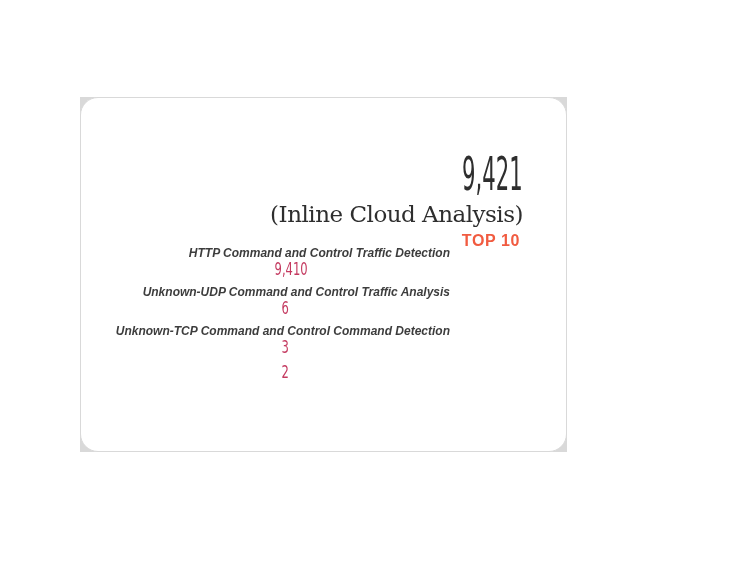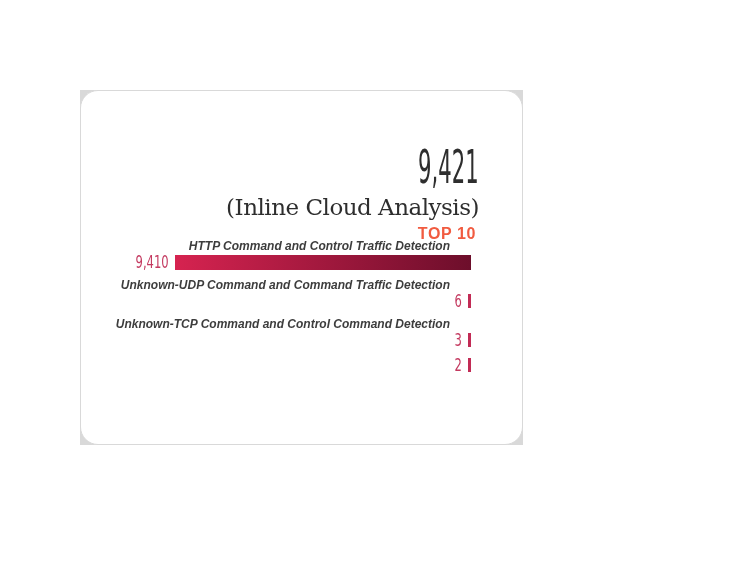--- a/index.html
+++ b/index.html
@@ -12,21 +12,21 @@
     --top-label:#f15b40;
     --card-border:#d9d9d9;
     --card-bg:#ffffff;
   }
   *{margin:0;padding:0;box-sizing:border-box;}
   html,body{width:746px;height:570px;background:#ffffff;overflow:hidden;
     font-family:"Liberation Sans",sans-serif;}
   .page{position:relative;width:746px;height:570px;background:#ffffff;}
 
   
-  .card-wrap{position:absolute;left:80px;top:90px;width:443px;height:355px;
+  .card-wrap{position:absolute;left:80px;top:97px;width:487px;height:355px;
     background:#d9d9d9;}
   .card{position:absolute;inset:0;background:var(--card-bg);
     border:1px solid var(--card-border);border-radius:18px;}
 
   .title-block{position:absolute;top:58px;right:43px;text-align:right;}
   .title-line1{display:flex;align-items:baseline;justify-content:flex-end;gap:7px;}
   .big-num{display:inline-block;font-family:"DejaVu Sans",sans-serif;
     font-size:46px;line-height:0.8;color:var(--title-text);
     transform:scaleX(0.46);transform-origin:100% 78%;white-space:nowrap;}
   .title-serif{font-family:"DejaVu Serif",serif;font-size:23px;line-height:1;
@@ -34,21 +34,21 @@
   .title-line2{font-family:"DejaVu Serif",serif;font-size:23px;line-height:23px;
     letter-spacing:-0.5px;color:var(--title-text);margin-top:10px;white-space:nowrap;}
 
   .top10{position:absolute;top:134px;right:46px;font-size:16px;font-weight:bold;
     letter-spacing:0.6px;color:var(--top-label);white-space:nowrap;}
 
   .chart{position:absolute;top:149px;left:20px;width:370px;}
   .row-label{font-size:12px;font-weight:bold;line-height:13px;
     color:var(--category-text);text-align:right;padding-right:21px;white-space:nowrap;font-style:italic;}
   .row-value{display:flex;justify-content:flex-end;align-items:center;
-    height:16px;margin:1px 0 9px 0;}
+    height:16px;margin:1px 0 9px 0;flex-direction:column;}
   .row-num{display:inline-block;font-family:"DejaVu Sans",sans-serif;
     font-size:17px;line-height:16px;color:var(--value-text);
     transform:scaleX(0.68);transform-origin:100% 50%;margin-right:6px;white-space:nowrap;}
   .bar{display:inline-block;}
   .bar-main{height:15px;background:linear-gradient(90deg,var(--bar-grad-start),var(--bar-grad-end));}
   .bar-tick{height:14px;width:3px;background:var(--tick-bar);}
 </style>
 </head>
 <body>
 
@@ -68,21 +68,21 @@
       <div class="chart" id="chart">
   <div class="row">
     <div class="row-label">HTTP Command and Control Traffic Detection</div>
     <div class="row-value">
       <span class="row-num">9,410</span>
       <span class="bar bar-main" style="width: 296px;"></span>
     </div>
   </div>
 
   <div class="row">
-    <div class="row-label">Unknown-UDP Command and Command Traffic Detection</div>
+    <div class="row-label">Unknown-UDP Command and Control Traffic Analysis</div>
     <div class="row-value">
       <span class="row-num">6</span>
       <span class="bar bar-tick"></span>
     </div>
   </div>
 
   <div class="row">
     <div class="row-label">Unknown-TCP Command and Control Command Detection</div>
     <div class="row-value">
       <span class="row-num">3</span>

